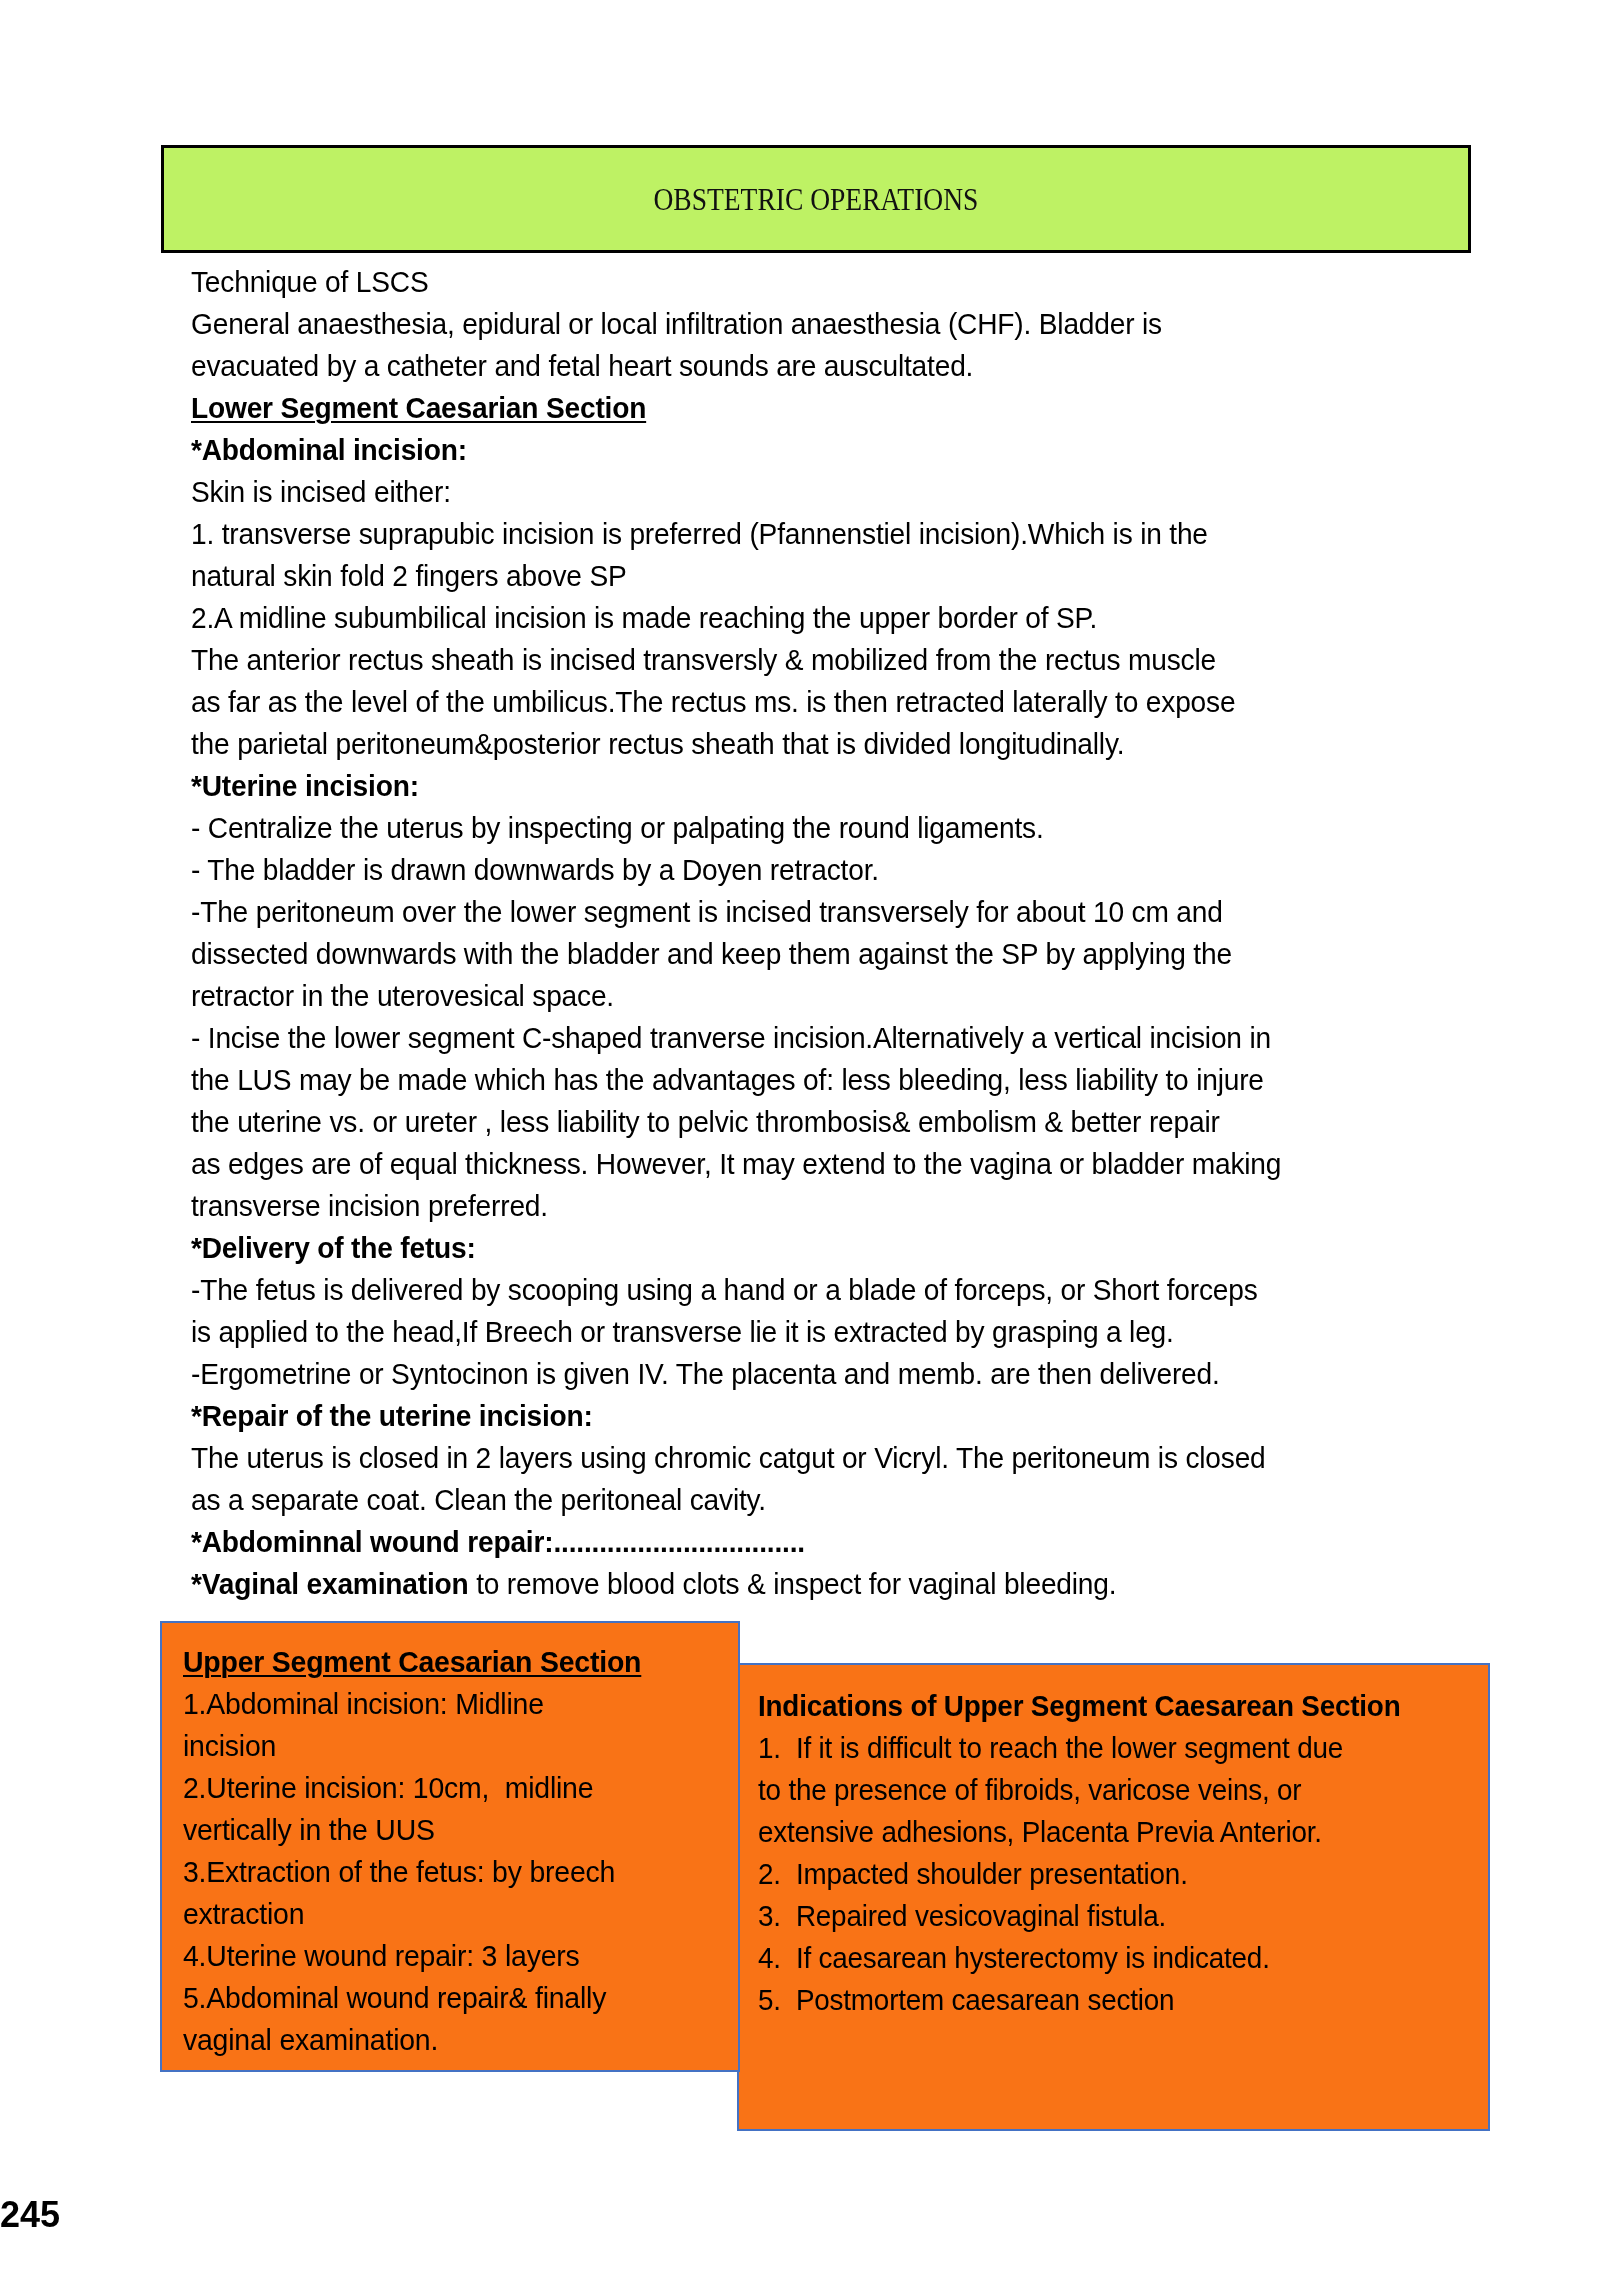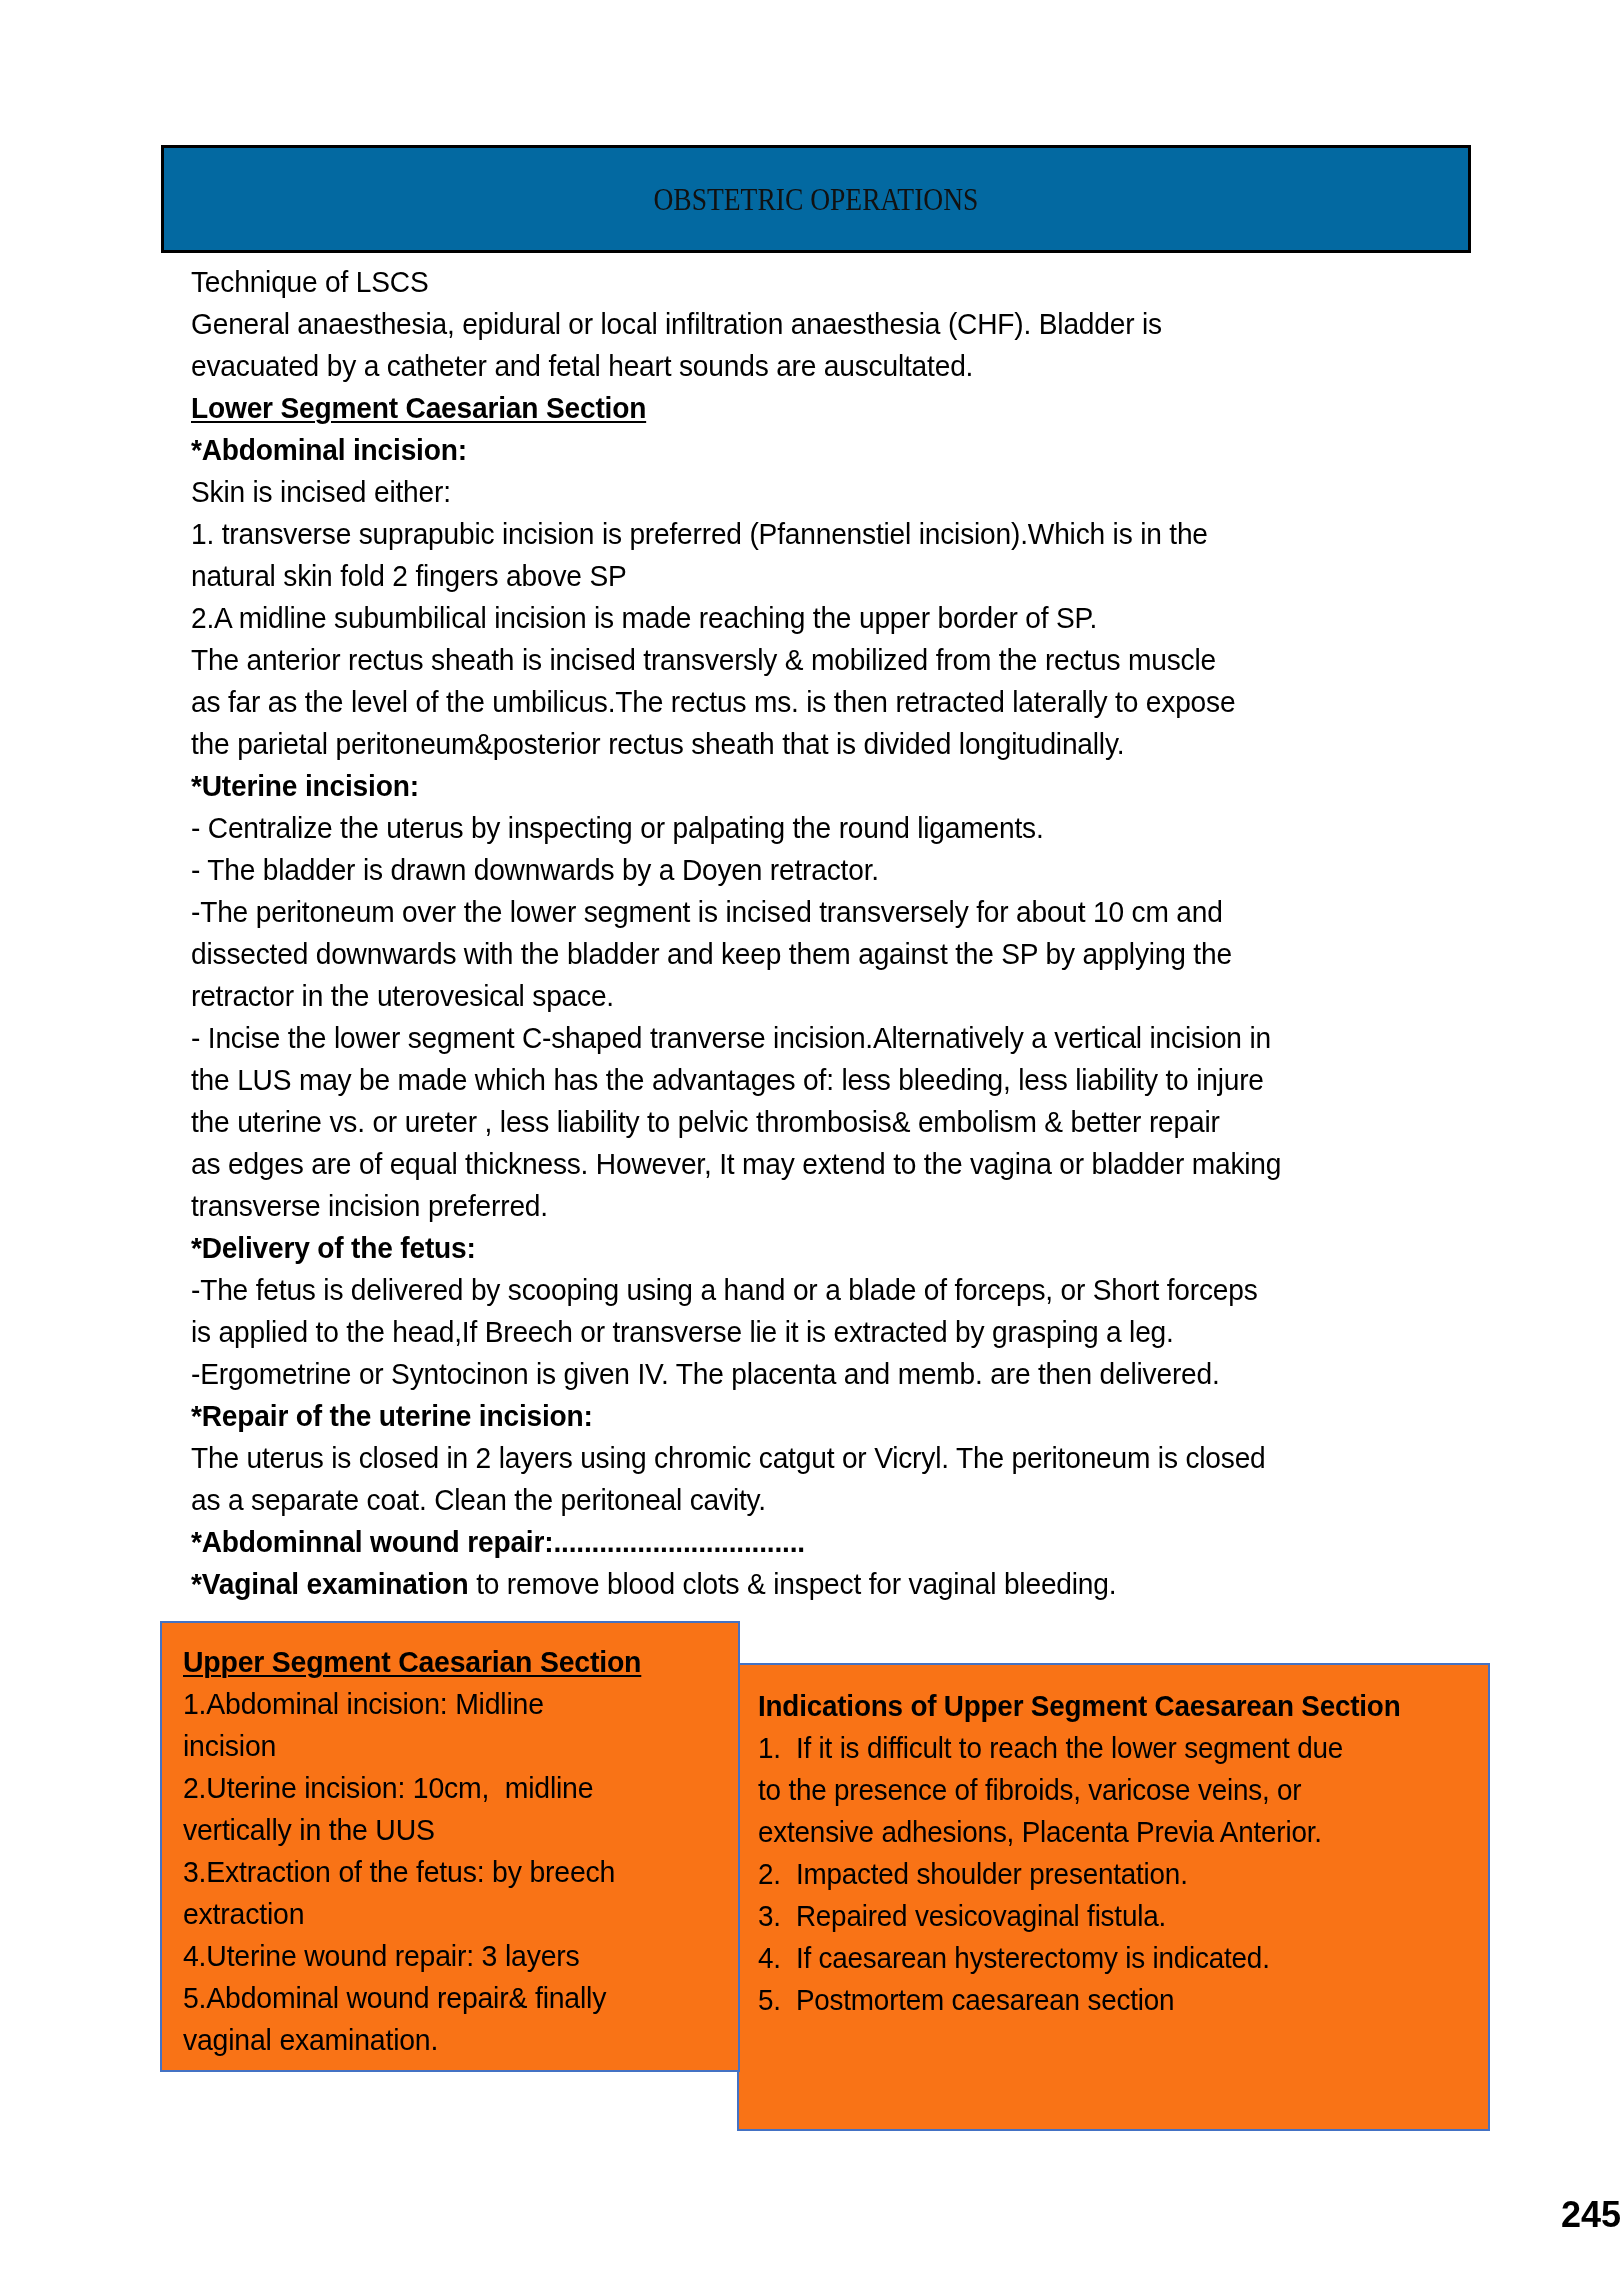--- a/index.html
+++ b/index.html
@@ -2,21 +2,21 @@
 <html><head>
 <meta charset="utf-8">
 <style>
   html, body { margin: 0; padding: 0; }
   body {
     width: 1621px; height: 2293px; background: #ffffff; position: relative; overflow: hidden;
     font-family: "Liberation Sans", "DejaVu Sans", sans-serif; color: #000;
   }
   .header-box {
     position: absolute; left: 161px; top: 145px; width: 1304px; height: 102px;
-    background: #0369a1; border: 3.9px solid #000; box-sizing: content-box;
+    background: #bef264; border: 3.9px solid #000; box-sizing: content-box;
     display: flex; align-items: center; justify-content: center;
   }
   .header-title {
     font-family: "Liberation Serif", "DejaVu Serif", serif; font-size: 32px;
     letter-spacing: 0px; transform: scaleX(0.86); white-space: nowrap; color: #111;
   }
   .body-text { position: absolute; left: 191px; top: 261px; width: 1313px; }
   .line {
     height: 42px; line-height: 42px; font-size: 29px; white-space: nowrap;
     transform-origin: left center; transform: scaleX(0.97); letter-spacing: -0.2px;
@@ -24,21 +24,21 @@
   .bold { font-weight: bold; }
   .u { text-decoration: underline; text-underline-offset: 2.9px; text-decoration-thickness: 2px; }
   .box {
     position: absolute; border: 2.9px solid #4472c4; background: #f97316; box-sizing: border-box;
   }
   .box-left { left: 160px; top: 1621px; width: 580px; height: 451px; padding: 17.6px 0 0 20.6px; z-index: 2; }
   .box-right { left: 737px; top: 1663px; width: 753px; height: 468px; padding: 19.6px 0 0 18.6px; z-index: 1; }
   .box .line { font-size: 29px; height: 42px; line-height: 42px; transform: scaleX(0.98); }
   .box-right .line { font-size: 29px; transform: scaleX(0.96); }
   .page-number {
-    position: absolute; left: 0; width: 1621px; top: 2194px; text-align: right;
+    position: absolute; left: 0; width: 1621px; top: 2194px; text-align: left;
     font-family: "Liberation Sans", sans-serif; font-weight: bold; font-size: 36px;
   }
 </style>
 </head>
 <body>
 
 <div class="header-box">
   <span class="header-title">OBSTETRIC OPERATIONS</span>
 </div>
 

